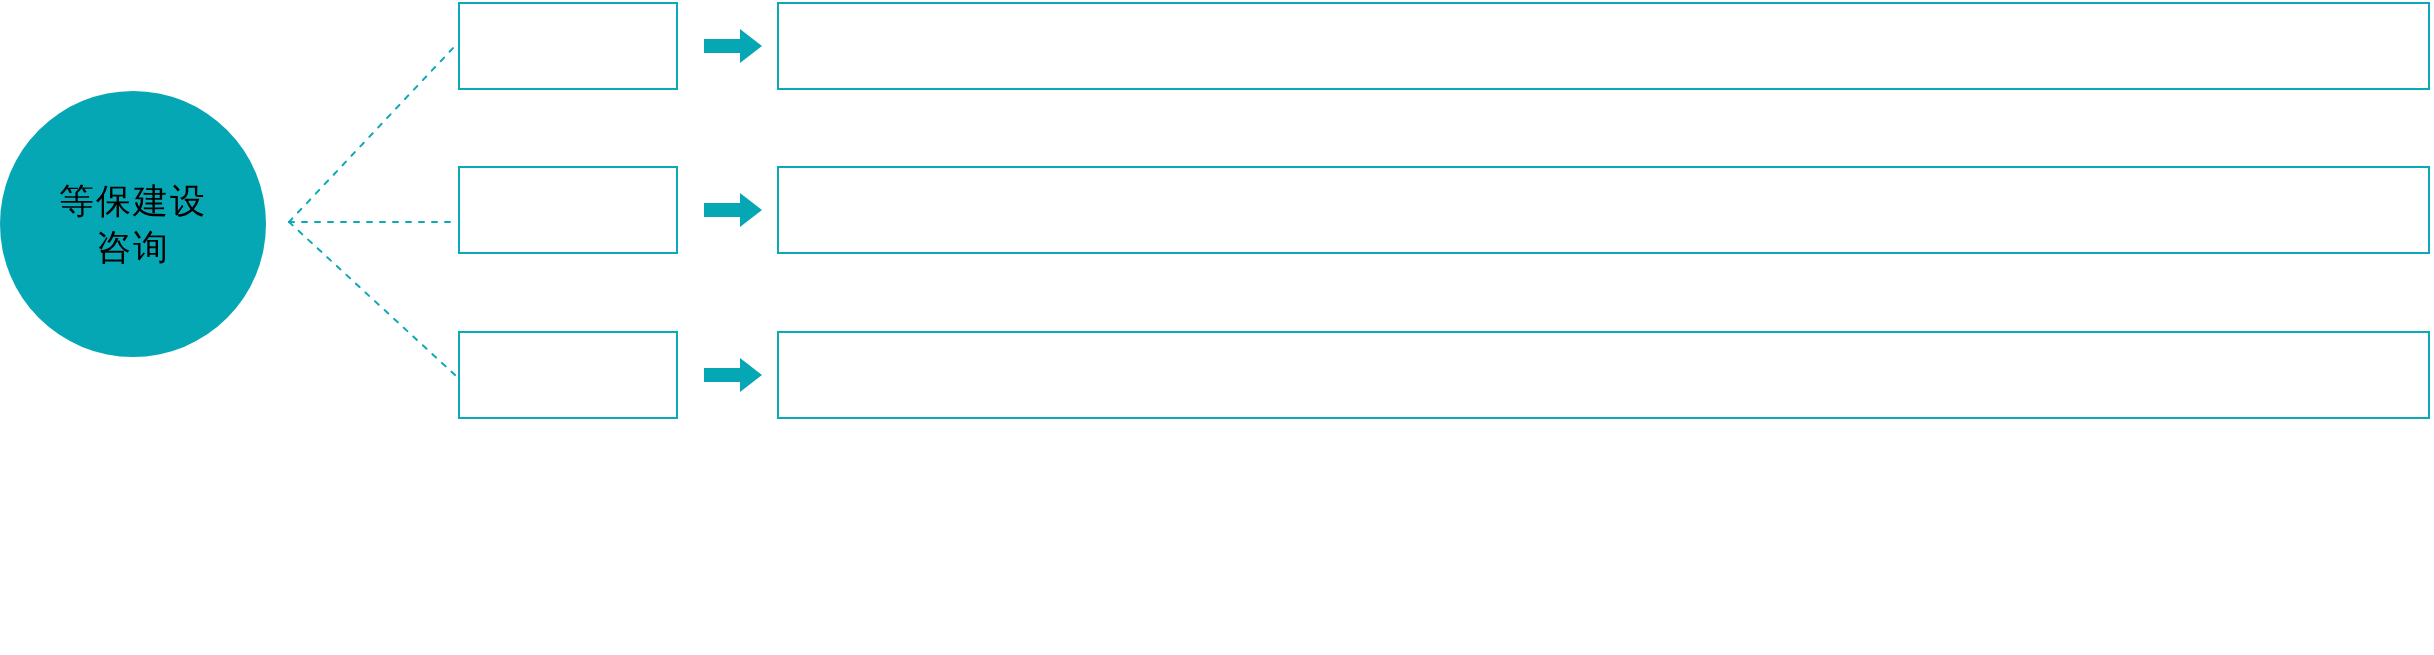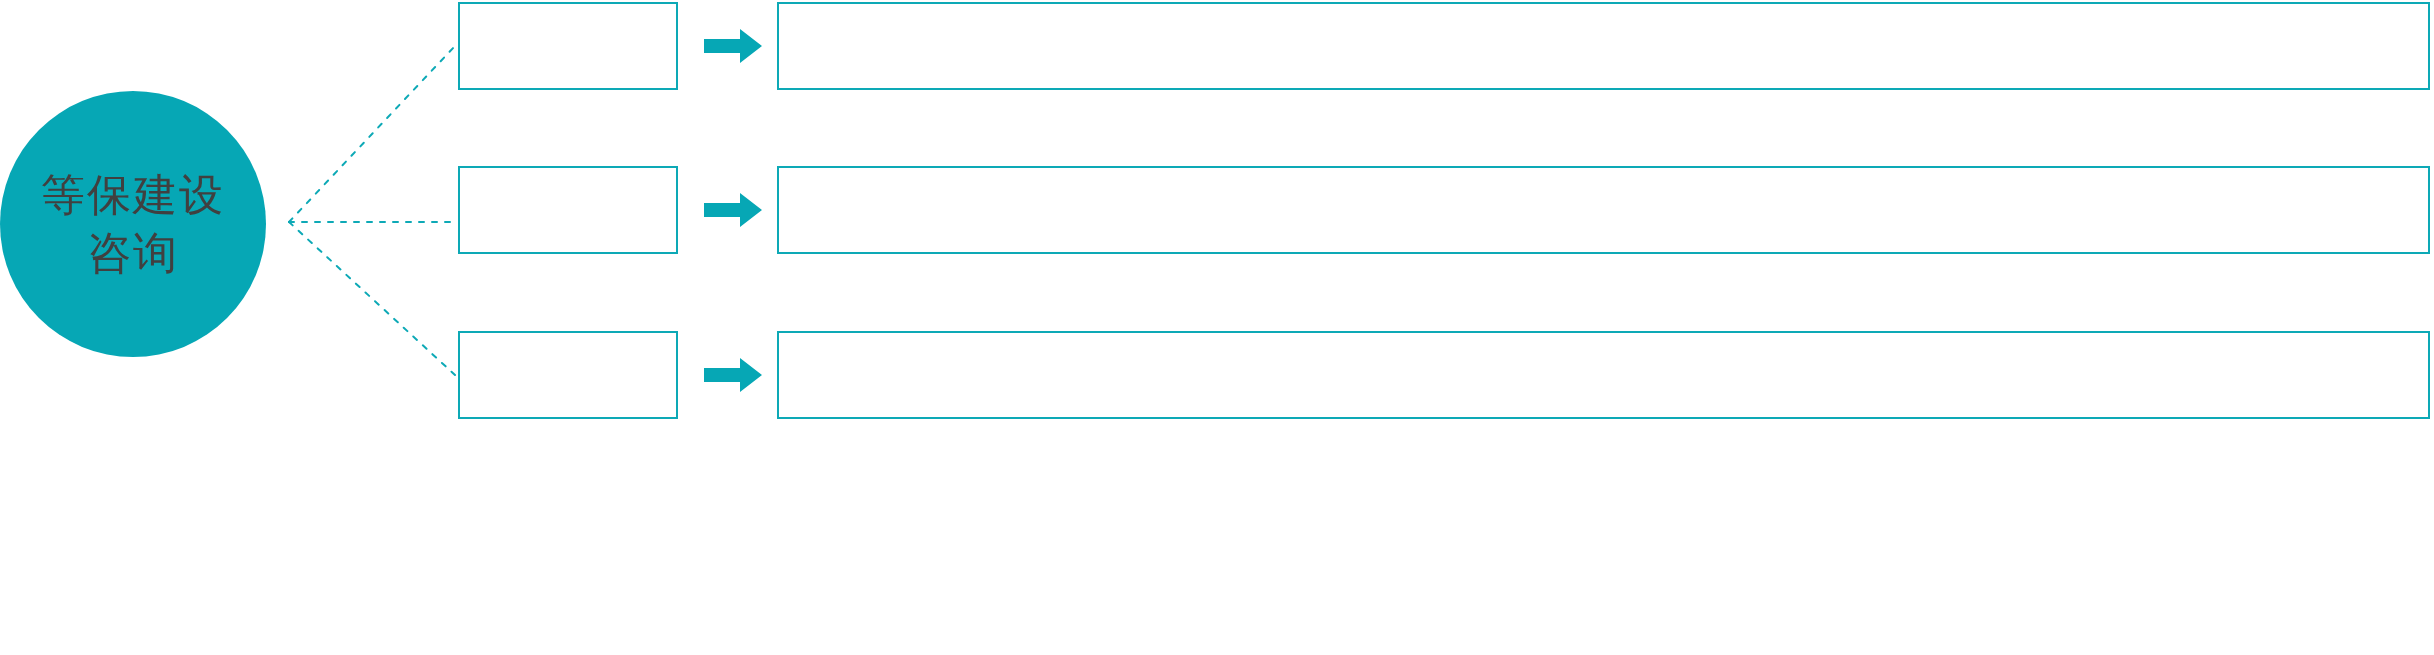--- a/index.html
+++ b/index.html
@@ -28,22 +28,22 @@
     height: 266px;
     border-radius: 50%;
     background: #06A7B5;
     display: flex;
     flex-direction: column;
     align-items: center;
     justify-content: center;
     box-sizing: border-box;
   }
   .hub-line {
-    color: #404040;
-    font-size: 44px;
+    color: #000000;
+    font-size: 35px;
     line-height: 1.32;
     letter-spacing: 2px;
     font-weight: 400;
     text-align: center;
     white-space: nowrap;
   }
 
   
   .connector-svg {
     position: absolute;

